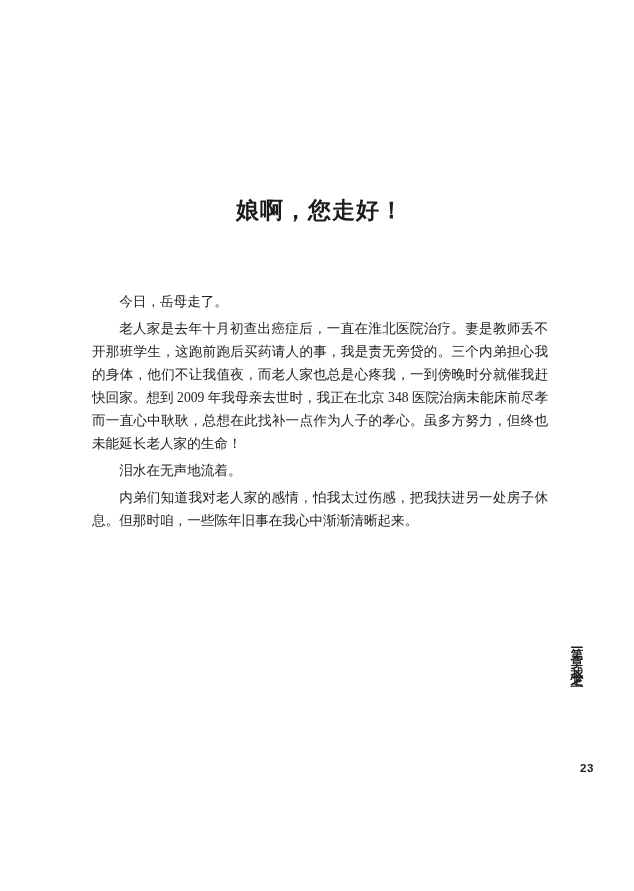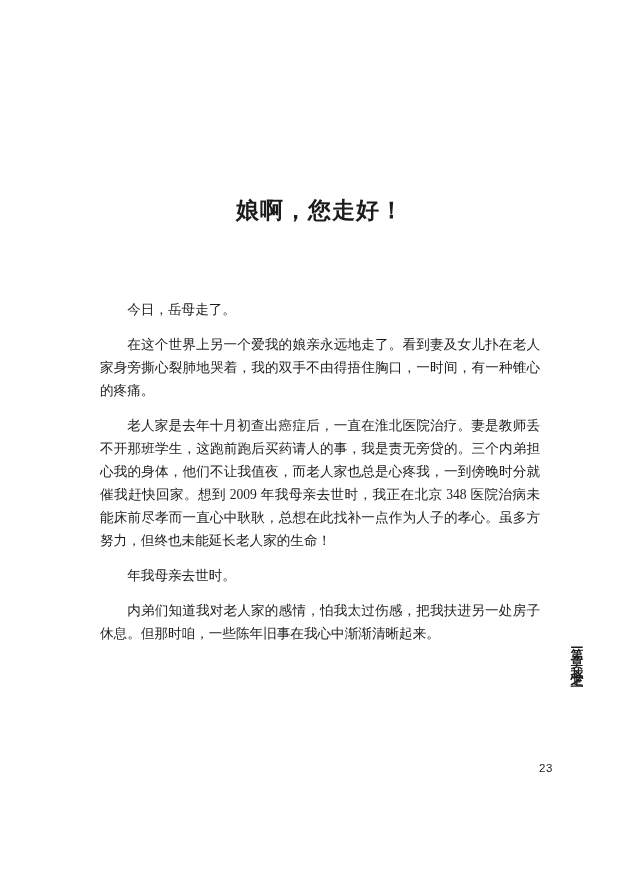--- a/index.html
+++ b/index.html
@@ -30,21 +30,21 @@
   .body-text {
     position: absolute;
     top: 286px;
     left: 88px;
     width: 464px;
     font-size: 13.6px;
     line-height: 23px;
     text-align: justify;
   }
   .body-text p {
-    margin: 12px;
+    margin: 4px;
     padding: 0;
     text-indent: 2em;
   }
   .side-marker {
     position: absolute;
     top: 638px;
     left: 568px;
     display: flex;
     flex-direction: column;
     align-items: center;
@@ -55,40 +55,39 @@
     color: #1c1c1c;
   }
   .side-marker span {
     writing-mode: vertical-rl;
     text-orientation: upright;
     letter-spacing: 3px;
   }
   .page-number {
     position: absolute;
     top: 762px;
-    left: 539px;
+    left: 580px;
     font-family: "Liberation Sans", "DejaVu Sans", sans-serif;
-    font-weight: normal;
+    font-weight: bold;
     font-size: 11.5px;
     letter-spacing: 0.5px;
     color: #1c1c1c;
   }
 </style>
 </head>
 <body>
 
 <div class="book-page">
 
   <h1 class="chapter-heading">娘啊，您走好！</h1>
 
   <div class="body-text">
     <p>今日，岳母走了。</p>
-    <p>在这个世界上另一个爱我的娘亲永远地走了。看到妻及女儿扑在老人家身旁撕心裂肺地哭着，我的双手不由得捂住胸口，一时间，有一种锥心的疼痛。</p>
     <p>老人家是去年十月初查出癌症后，一直在淮北医院治疗。妻是教师丢不开那班学生，这跑前跑后买药请人的事，我是责无旁贷的。三个内弟担心我的身体，他们不让我值夜，而老人家也总是心疼我，一到傍晚时分就催我赶快回家。想到 2009 年我母亲去世时，我正在北京 348 医院治病未能床前尽孝而一直心中耿耿，总想在此找补一点作为人子的孝心。虽多方努力，但终也未能延长老人家的生命！</p>
-    <p>年我母亲去世时。</p>
+    <p>泪水在无声地流着。</p>
     <p>内弟们知道我对老人家的感情，怕我太过伤感，把我扶进另一处房子休息。但那时咱，一些陈年旧事在我心中渐渐清晰起来。</p>
   </div>
 
   <div class="side-marker">
     <span>第一章</span>
     <span>我心之上</span>
   </div>
 
   <div class="page-number">23</div>
 

